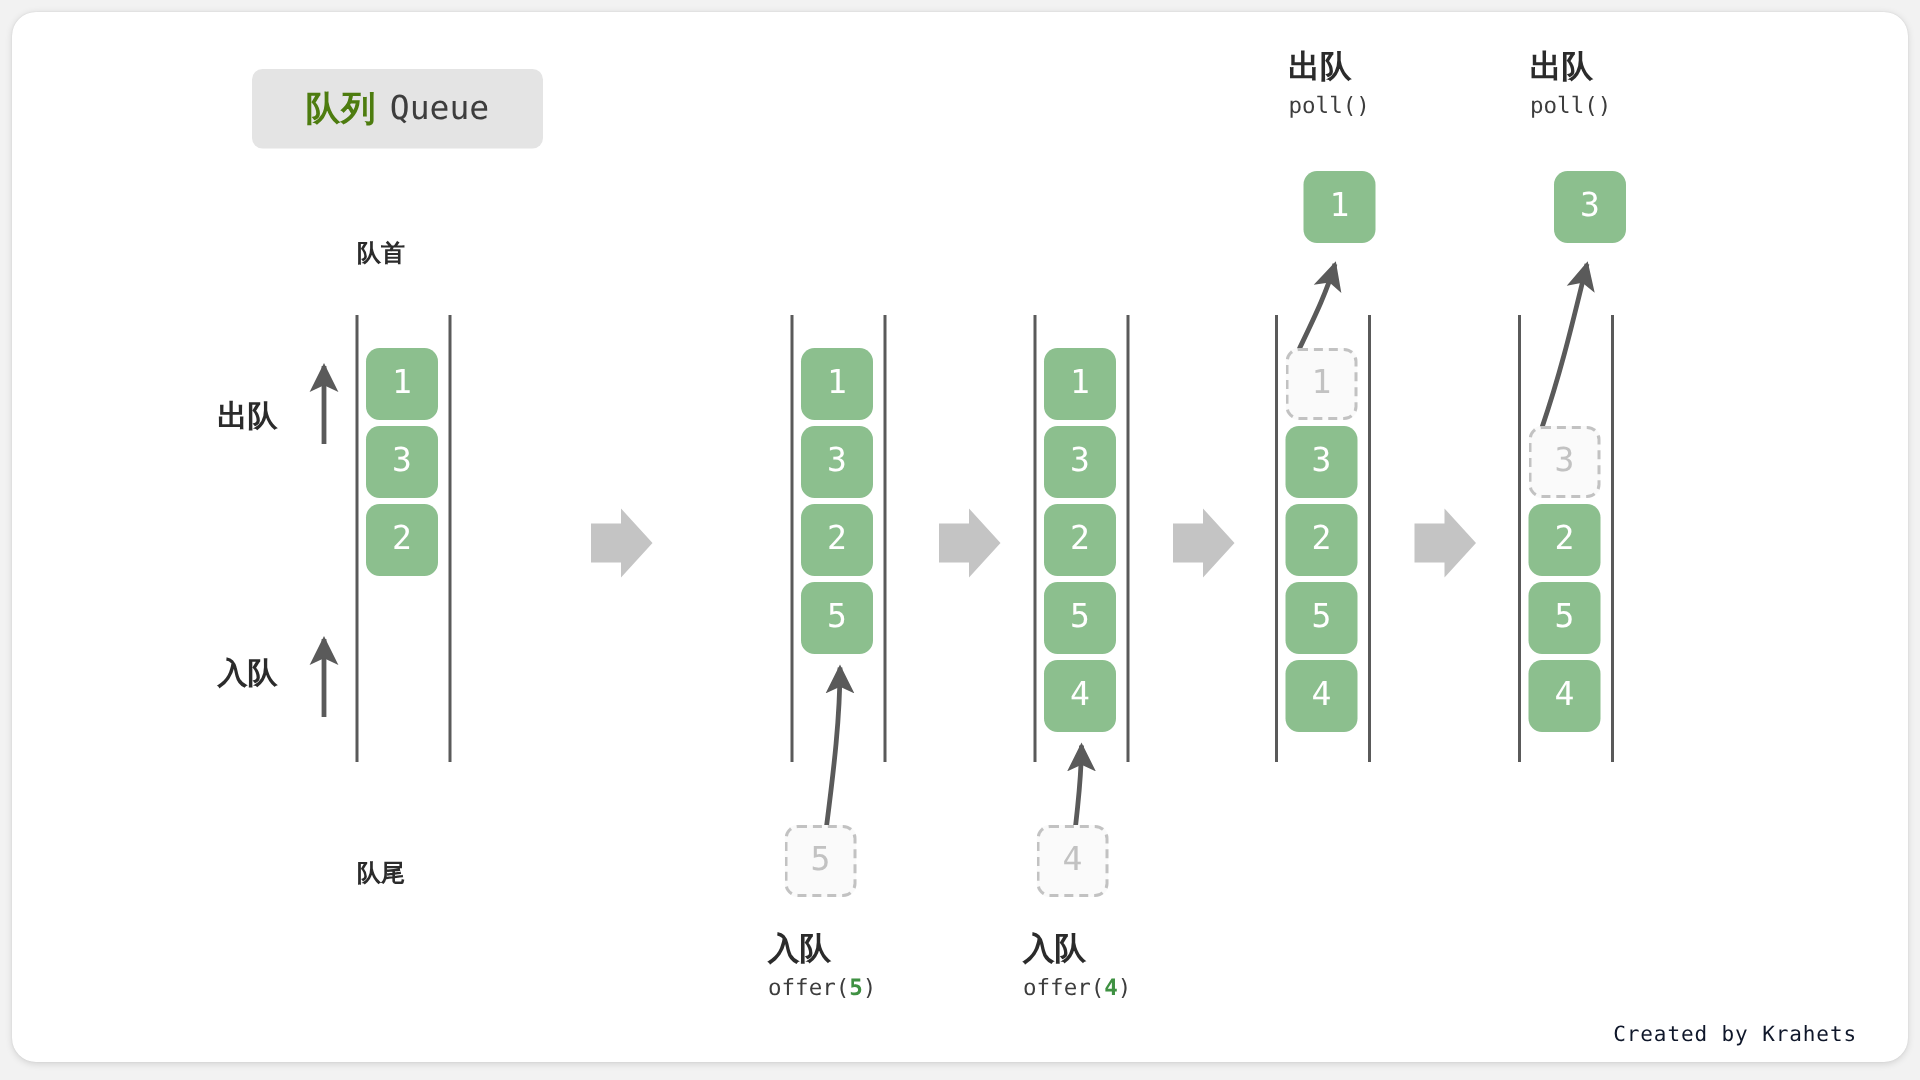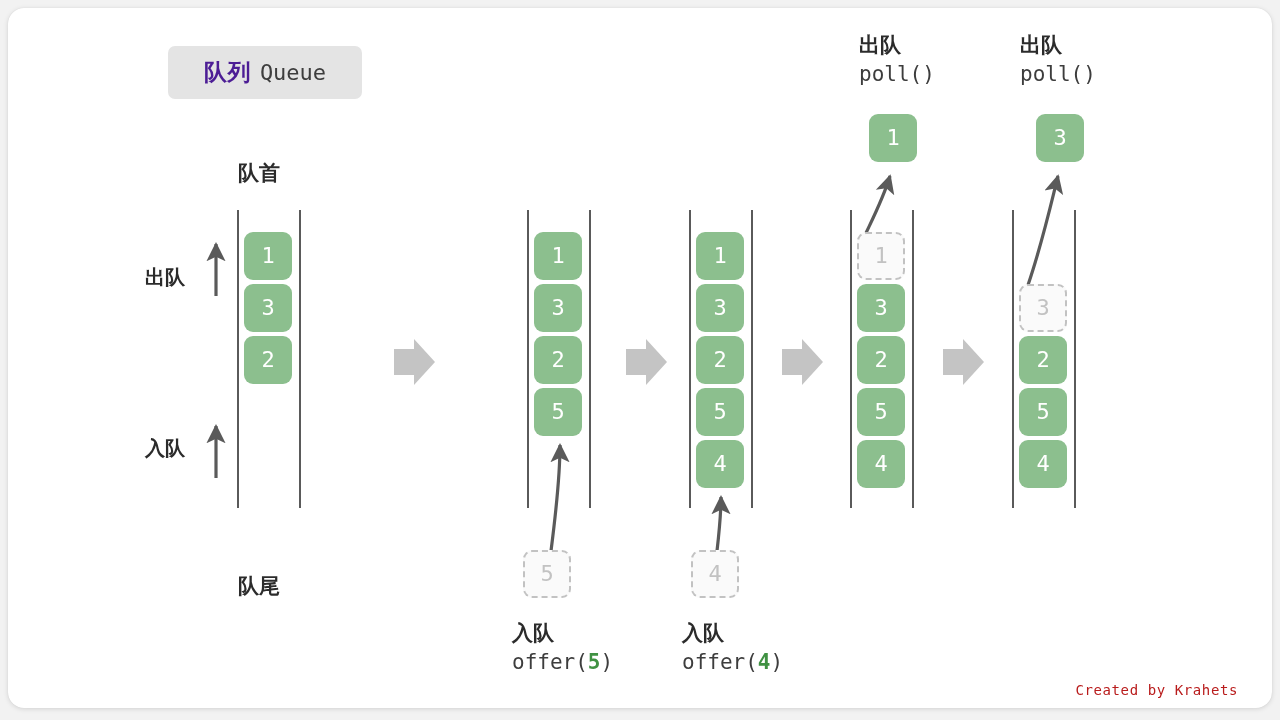--- a/index.html
+++ b/index.html
@@ -38,21 +38,21 @@
     background: #e4e4e4;
     border-radius: 7px;
     display: flex;
     align-items: center;
     justify-content: center;
     gap: 9px;
   }
   .title-cn {
     font-size: 23px;
     font-weight: bold;
-    color: #4c1d95;
+    color: #4d7c0f;
     letter-spacing: 0.5px;
   }
   .title-en {
     font-family: "DejaVu Sans Mono", "Liberation Mono", monospace;
     font-size: 22px;
     color: #3d3d3d;
   }
 
   
   .col { position: absolute; }
@@ -84,21 +84,21 @@
   }
   .slot span {
     font-family: "DejaVu Sans Mono", "Liberation Mono", monospace;
     font-size: 22px;
     line-height: 1;
   }
 
   
   .cap {
     position: absolute;
-    font-size: 21px;
+    font-size: 16px;
     font-weight: bold;
     color: #2b2b2b;
     white-space: nowrap;
   }
 
   
   .side-label {
     position: absolute;
     font-size: 20px;
     font-weight: bold;
@@ -115,37 +115,37 @@
   }
   .step-cap .cn {
     display: block;
     font-size: 21px;
     font-weight: bold;
     color: #2b2b2b;
   }
   .step-cap .code {
     display: block;
     font-family: "DejaVu Sans Mono", "Liberation Mono", monospace;
-    font-size: 21px;
+    font-size: 15px;
     color: #3d3d3d;
   }
   .step-cap .code em {
     font-style: normal;
     color: #3f9142;
     font-weight: bold;
   }
 
   
   .watermark {
     position: absolute;
     right: 42px;
     bottom: 22px;
     font-family: "DejaVu Sans Mono", "Liberation Mono", monospace;
     font-size: 14px;
-    color: #b91c1c;
+    color: #0f172a;
     letter-spacing: 0.6px;
   }
 
   svg.overlay {
     position: absolute;
     left: 0; top: 0;
     width: 1280px; height: 720px;
     pointer-events: none;
   }
 </style>

